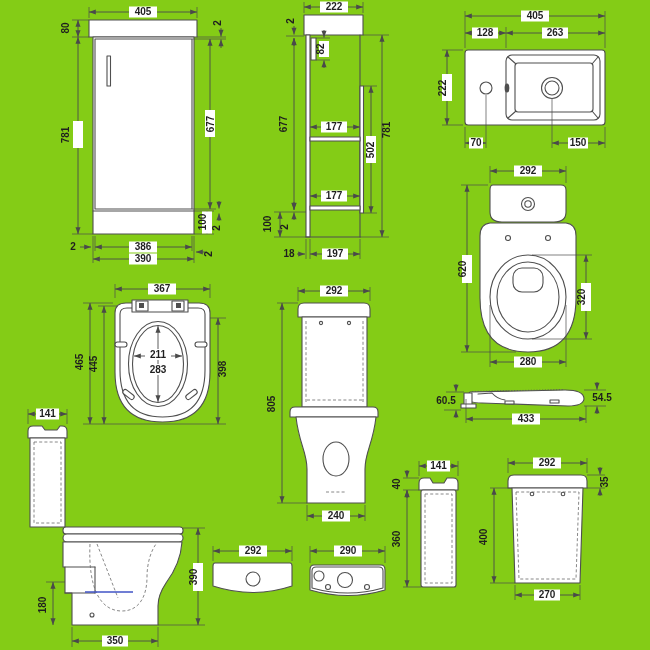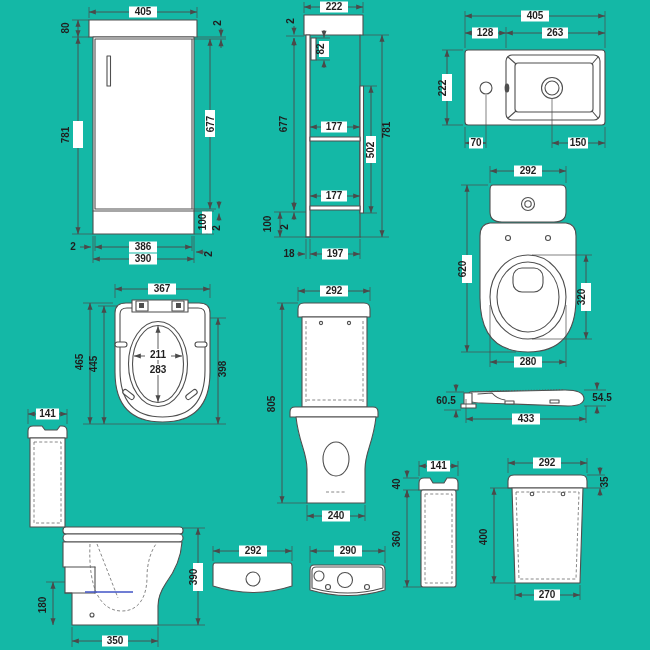--- a/index.html
+++ b/index.html
@@ -1,16 +1,16 @@
 <!DOCTYPE html>
 <html><head>
 <meta charset="utf-8">
 <style>
   html,body{margin:0;padding:0;background:#ffffff;}
-  .canvas{position:relative;width:650px;height:650px;background:#14b8a6;overflow:hidden;}
+  .canvas{position:relative;width:650px;height:650px;background:#84cc16;overflow:hidden;}
   svg{display:block;}
   .ln{fill:none;stroke:#4f4f4f;stroke-width:1.1;stroke-linejoin:round;stroke-linecap:round;}
   .fw{fill:#ffffff;stroke:#4f4f4f;stroke-width:1.1;stroke-linejoin:round;}
   .dsh{fill:none;stroke:#6a6a6a;stroke-width:0.8;stroke-dasharray:3 2.2;}
   .hat{fill:none;stroke:#5a5a5a;stroke-width:0.9;stroke-dasharray:1.2 1.6;}
   .dim{stroke:#4a4a4a;stroke-width:0.9;fill:none;}
   .ext{stroke:#4a4a4a;stroke-width:0.7;fill:none;}
   .lbg{fill:#ffffff;}
   .dt{font-family:"Liberation Sans","DejaVu Sans",sans-serif;font-size:10px;font-weight:bold;fill:#1f1f1f;text-anchor:middle;}
   .wl{stroke:#4153c6;stroke-width:1.4;fill:none;}

